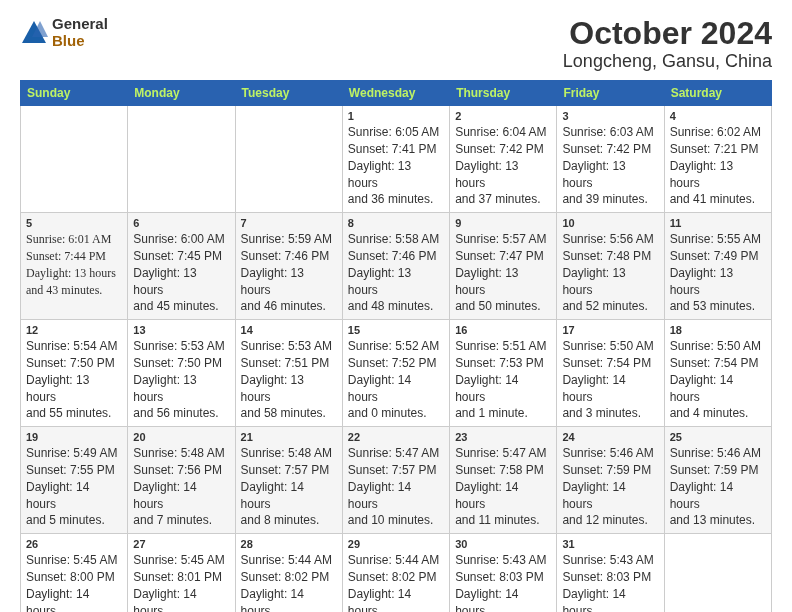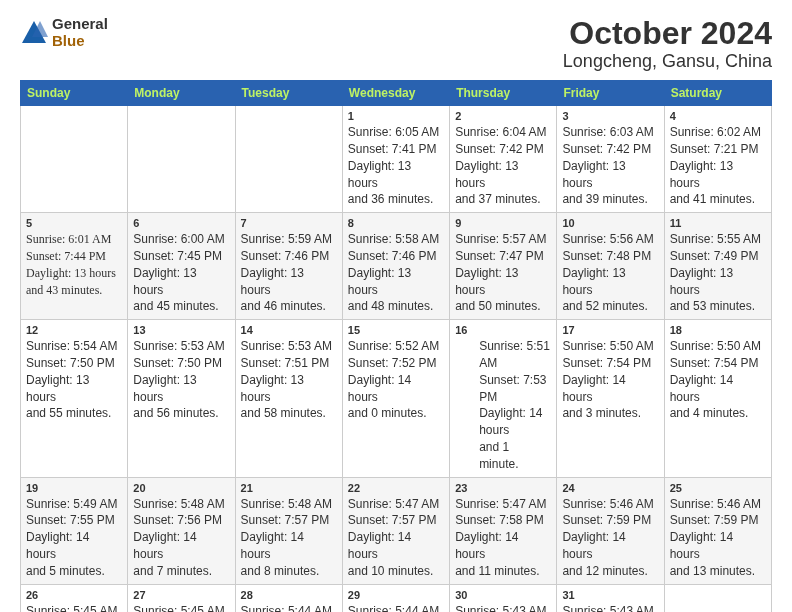--- a/index.html
+++ b/index.html
@@ -250,21 +250,21 @@
           </td>
           <td>
             <span class="day-num">15</span>
             <div class="day-info" style="white-space: pre-line;">Sunrise: 5:52 AM
 Sunset: 7:52 PM
 Daylight: 14 hours
 and 0 minutes.</div>
           </td>
           <td>
             <span class="day-num">16</span>
-            <div class="day-info" style="white-space: pre-line; margin-left: 24px;">Sunrise: 5:51 AM
+            <div class="day-info" style="white-space: pre-line;">Sunrise: 5:51 AM
 Sunset: 7:53 PM
 Daylight: 14 hours
 and 1 minute.</div>
           </td>
           <td>
             <span class="day-num">17</span>
             <div class="day-info" style="white-space: pre-line;">Sunrise: 5:50 AM
 Sunset: 7:54 PM
 Daylight: 14 hours
 and 3 minutes.</div>

